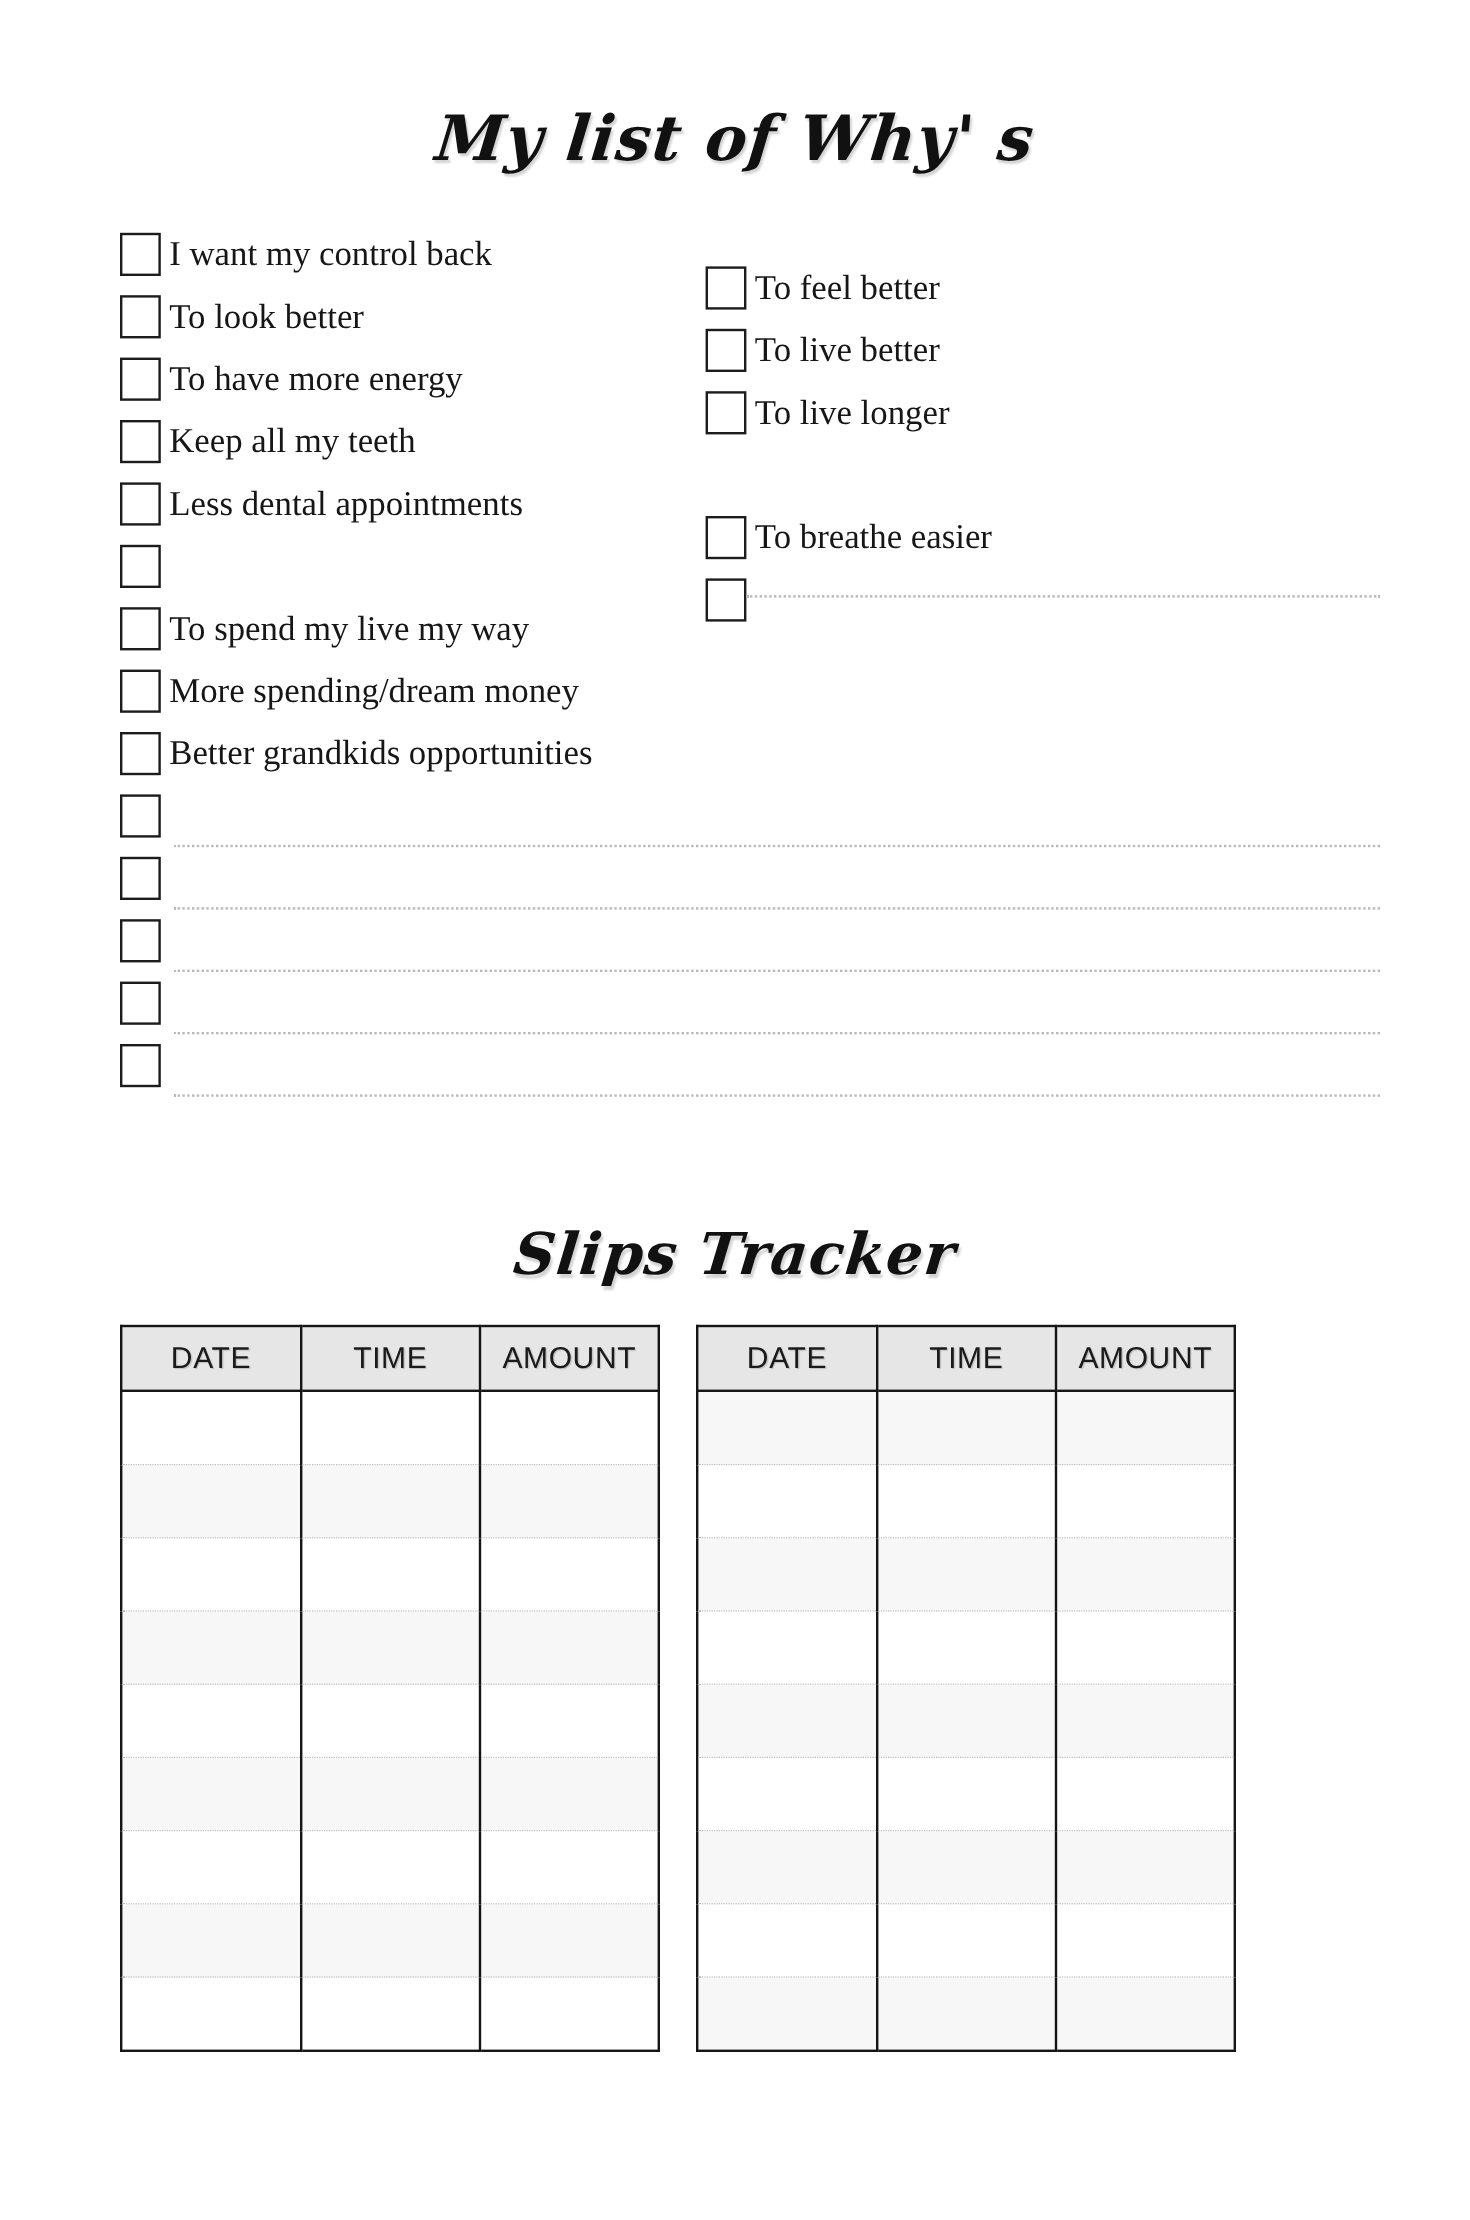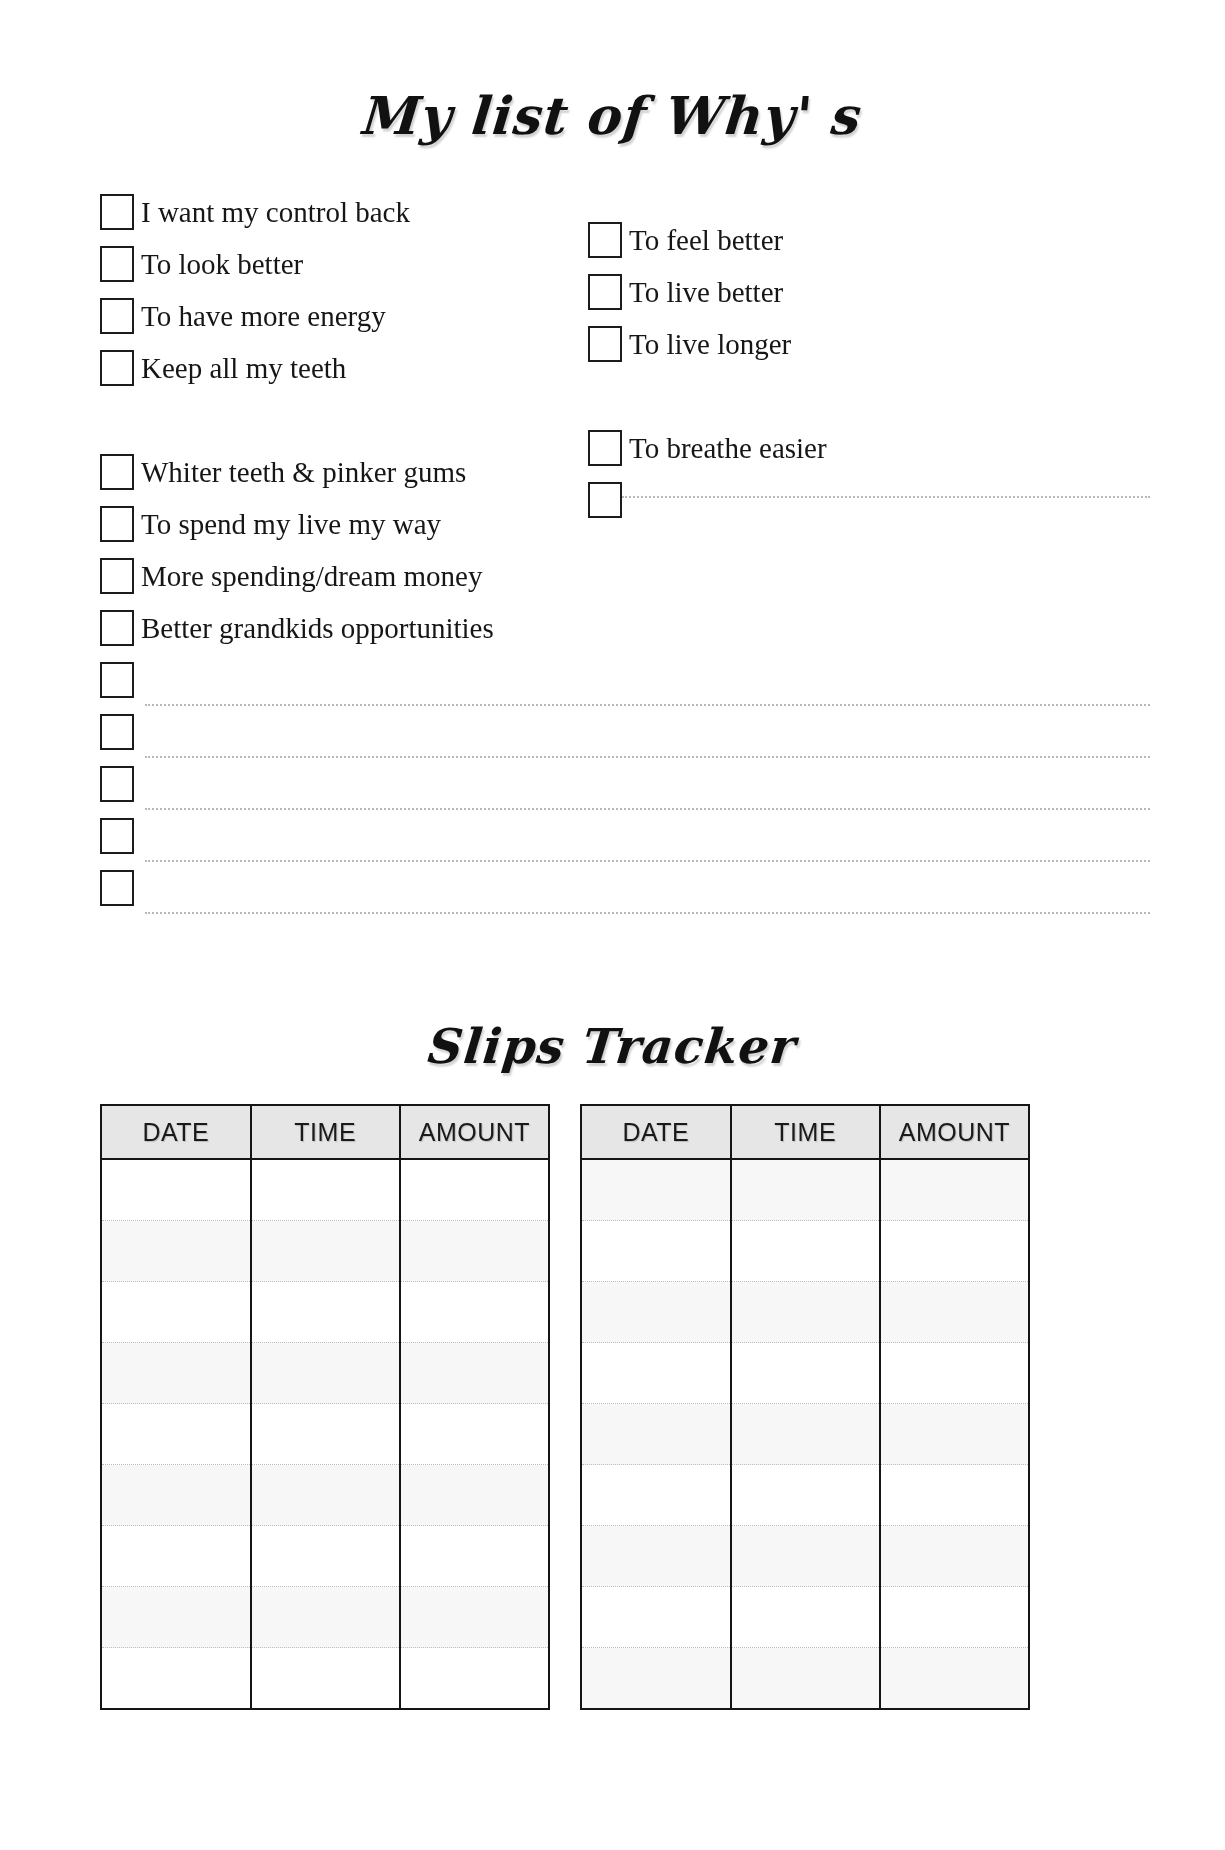--- a/index.html
+++ b/index.html
@@ -182,29 +182,32 @@
           <span class="chk-label">To live longer</span>
         </div>
       </div>
       <div class="chk-row">
         <div class="chk-cell left">
           <span class="checkbox"></span>
           <span class="chk-label">Keep all my teeth</span>
         </div>
       </div>
       <div class="chk-row">
+        <div class="chk-cell left">
+          <span class="checkbox"></span>
+          <span class="chk-label">Less dental appointments</span>
+        </div>
         <div class="chk-cell right">
           <span class="checkbox"></span>
           <span class="chk-label">To breathe easier</span>
         </div>
       </div>
       <div class="chk-row">
         <div class="chk-cell left">
           <span class="checkbox"></span>
-          <span class="chk-label">Whiter teeth &amp; pinker gums</span>
         </div>
         <div class="chk-cell right">
           <span class="checkbox"></span>
           <span class="chk-label"></span>
         </div>
         <span class="dots" style="left: 522px; right: -10px; top: 44px;"></span>
       </div>
       <div class="chk-row">
         <div class="chk-cell left">
           <span class="checkbox"></span>

